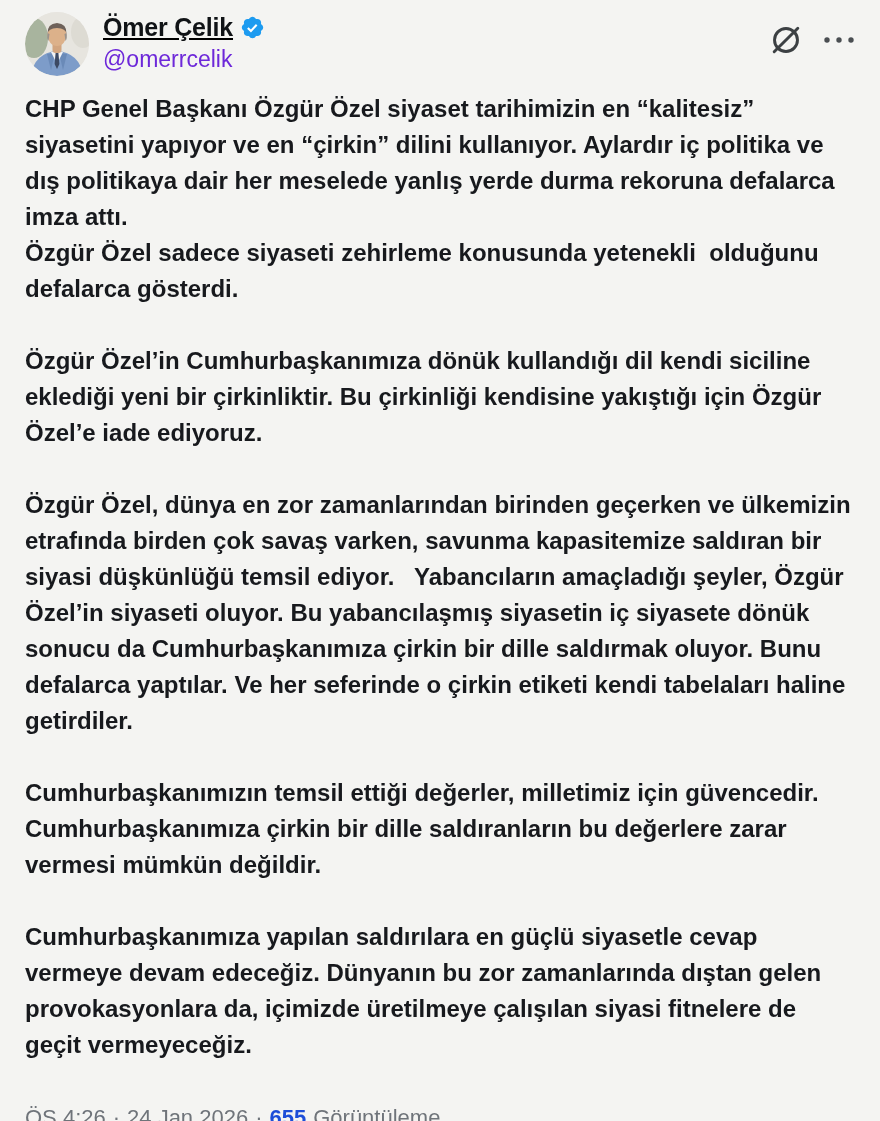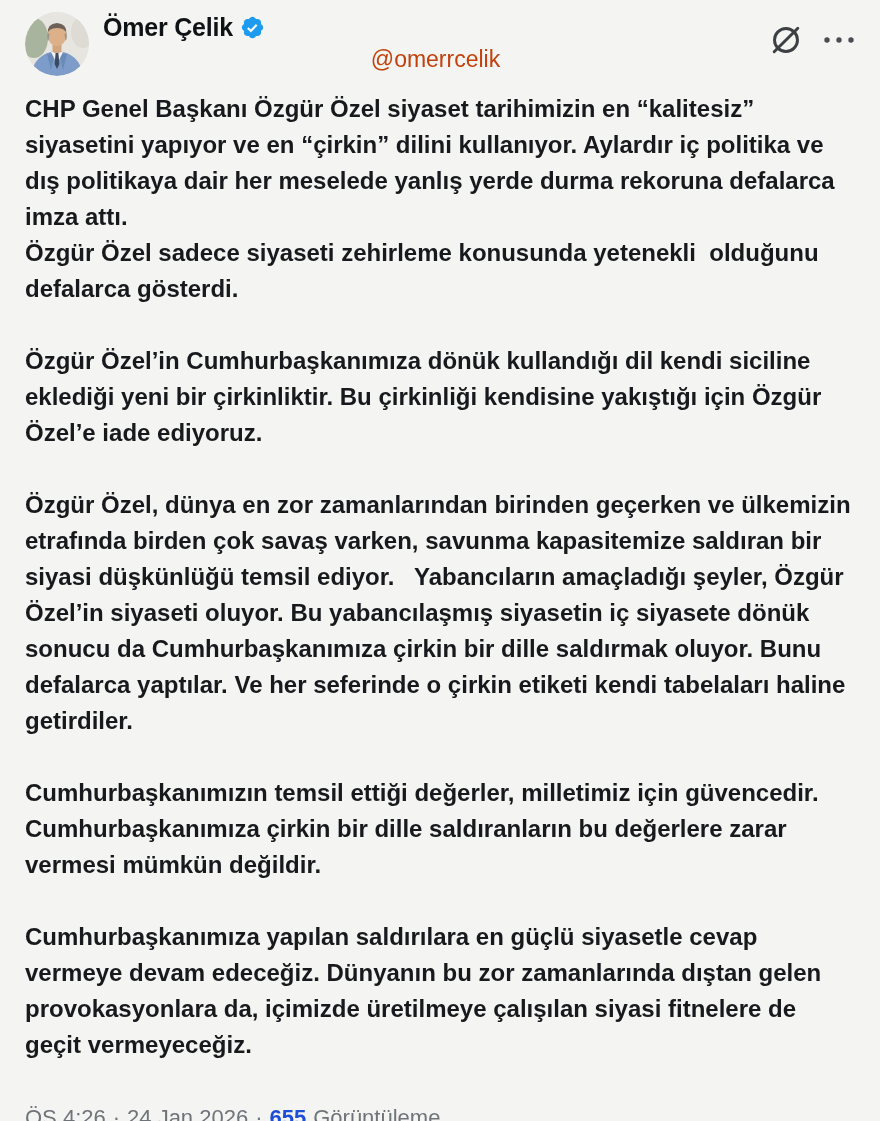--- a/index.html
+++ b/index.html
@@ -38,37 +38,37 @@
   .names {
     margin-left: 14px;
     flex: 1;
     padding-top: 1px;
     min-width: 0;
   }
   .display-name-row {
     display: flex;
     align-items: center;
     gap: 7px;
+    text-decoration: underline;
   }
   .display-name {
     font-size: 25px;
     font-weight: bold;
     color: #101316;
     letter-spacing: -0.2px;
     cursor: pointer;
   }
   .verified-badge { display: inline-flex; }
   .verified-badge svg { width: 25px; height: 25px; }
   .handle {
     display: block;
     font-size: 23px;
-    color: #c2410c;
+    color: #6d28d9;
     margin-top: 4px;
     cursor: pointer;
-    text-align: center;
   }
   .header-actions {
     display: flex;
     align-items: center;
     gap: 18px;
     padding-top: 10px;
     padding-right: 2px;
   }
   .icon-btn {
     display: inline-flex;

